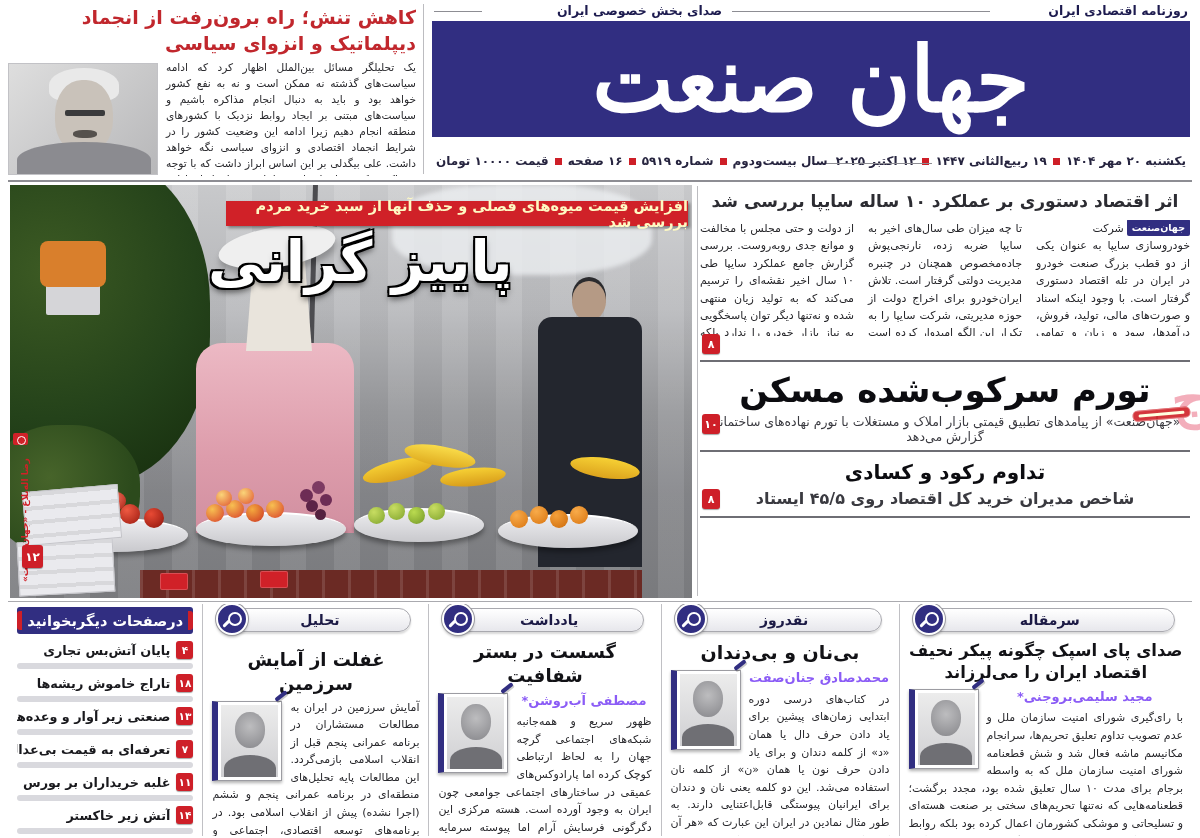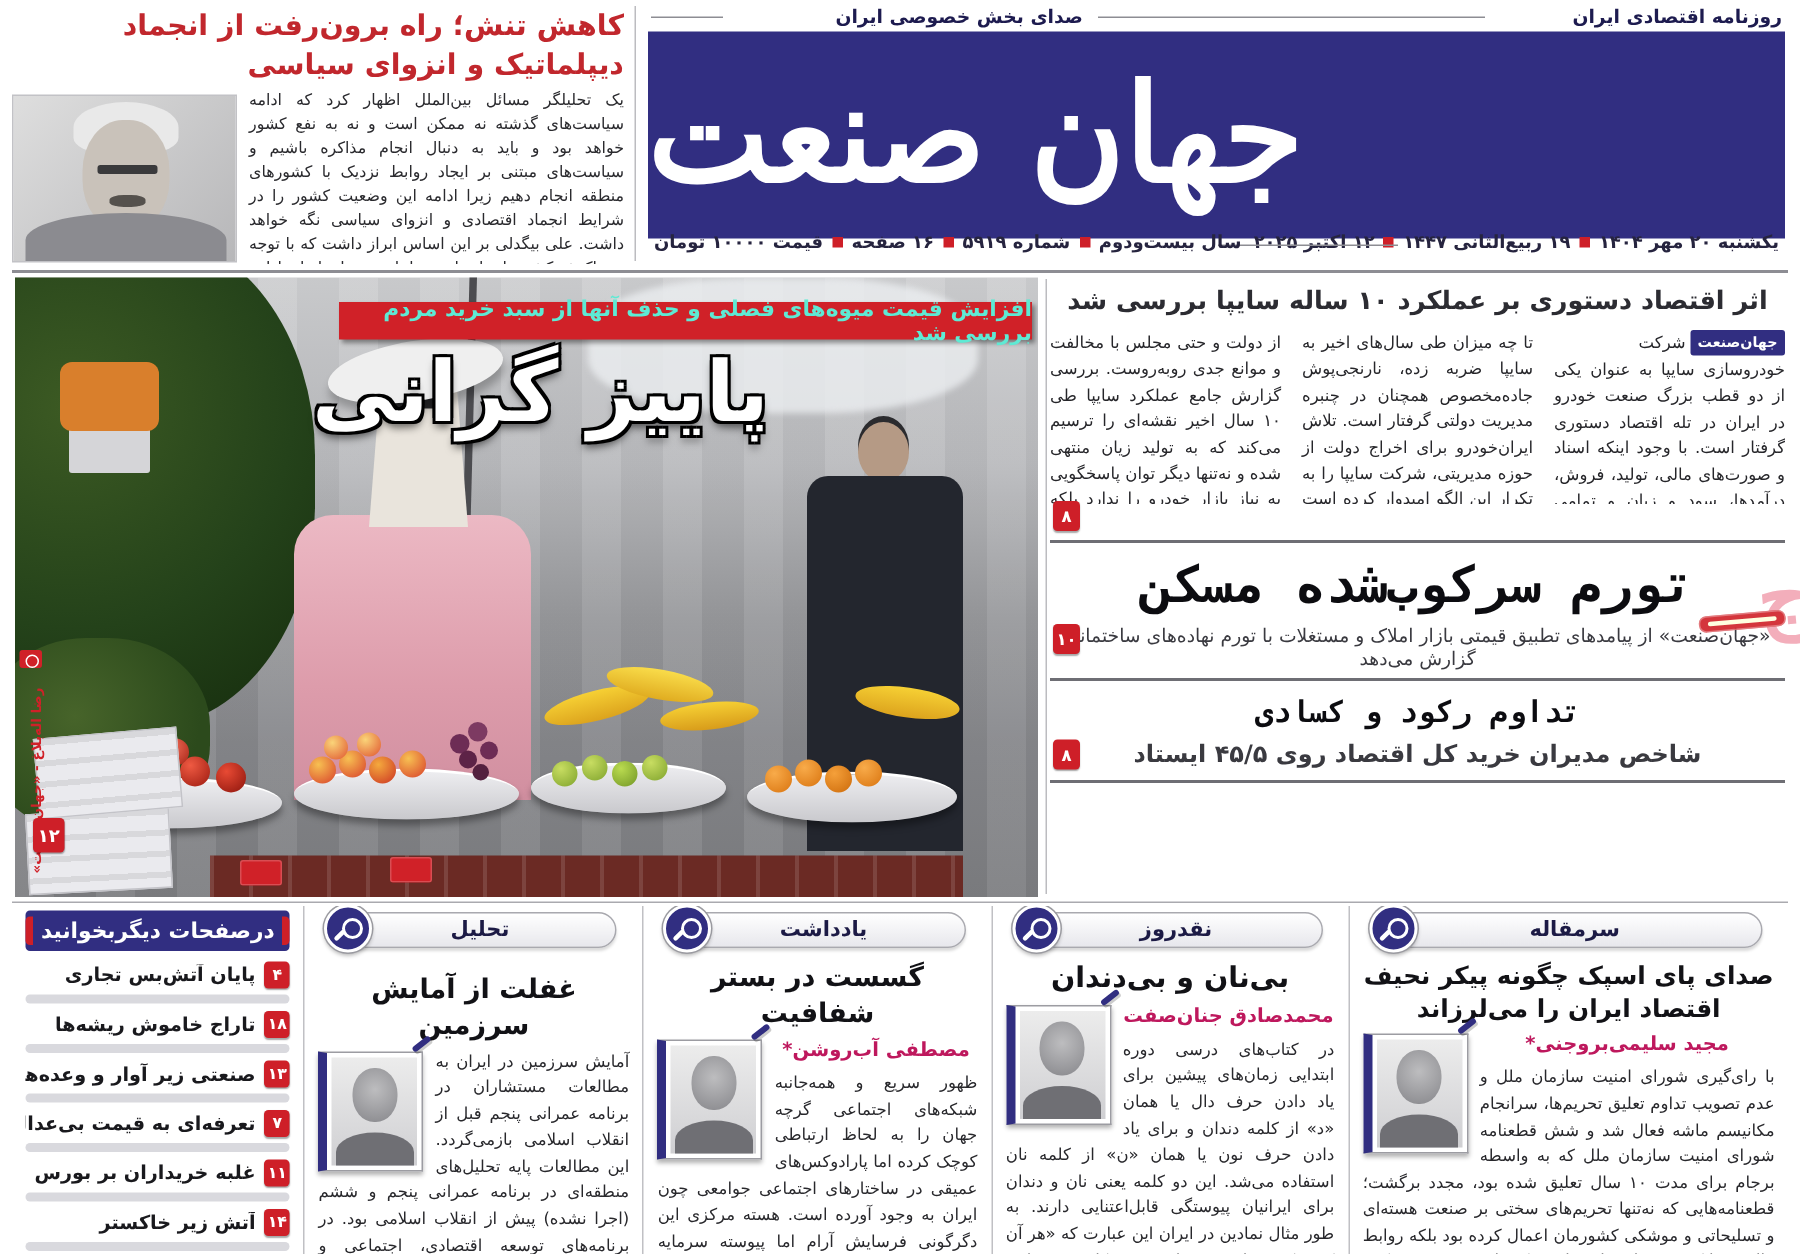--- a/index.html
+++ b/index.html
@@ -14,22 +14,22 @@
             display:flex; align-items:center; justify-content:center; border-radius:3px;
             box-shadow:0 1px 1px rgba(0,0,0,.35); flex:0 0 auto; }
   .sq { display:inline-block; width:7px; height:7px; background:#ce1f28; margin:0 6px; }
 
   
   .masthead { position:absolute; top:0; right:10px; width:758px; height:176px; }
   .tag-r { position:absolute; top:3px; right:2px; font-size:12.5px; font-weight:bold; color:#1d1b4f; }
   .tag-c { position:absolute; top:3px; right:468px; font-size:12.5px; font-weight:bold; color:#1d1b4f; }
   .tagline-rule { position:absolute; top:11px; right:200px; width:258px; height:1px; background:#8d8d93; }
   .tagline-rule2 { position:absolute; top:11px; left:2px; width:48px; height:1px; background:#8d8d93; }
-  .logo-box { position:absolute; top:21px; left:0; right:0; height:138px; background:#312e81;
-              display:flex; align-items:center; justify-content:flex-end; }
+  .logo-box { position:absolute; top:21px; left:0; right:0; height:116px; background:#312e81;
+              display:flex; align-items:center; justify-content:center; }
   .logo-text { font-family:"DejaVu Serif", serif; font-weight:bold; color:#fff; font-size:86px;
                line-height:1; transform:scaleY(1.05); letter-spacing:-2px; }
   .dates { position:absolute; top:152px; left:0; right:0; height:22px; font-size:12px; font-weight:bold; color:#26243f; }
   .date-right { position:absolute; right:4px; top:2px; display:flex; align-items:center; }
   .date-left  { position:absolute; left:4px;  top:2px; display:flex; align-items:center; }
   .dates-rule { position:absolute; top:11px; right:258px; width:120px; height:1px; background:#8d8d93; }
 
   
   .toparticle { position:absolute; top:2px; left:8px; width:408px; height:174px; overflow:hidden; }
   .ta-kicker { font-size:12.5px; color:#3c3c40; text-align:right; padding-left:16px; margin-top:2px; }
@@ -69,21 +69,21 @@
                box-shadow:0 -4px 0 0 #2b2b2e; }
   .man2-body { position:absolute; left:528px; top:132px; width:104px; height:250px; background:#23262e; border-radius:14px 14px 0 0; }
   .tray { position:absolute; width:150px; height:34px; background:linear-gradient(180deg,#ededf0,#c9c9cd); border-radius:50%;
           border-top:2px solid #fff; box-shadow:0 4px 5px rgba(0,0,0,.35); }
   .fr { position:absolute; border-radius:50%; }
   .crate { position:absolute; width:96px; height:54px; background:#eaeaee; border:1px solid #c3c3c8;
            background-image:repeating-linear-gradient(180deg, rgba(0,0,0,.08) 0 4px, transparent 4px 14px); }
   .crates-dark { position:absolute; bottom:0; left:130px; right:50px; height:28px; background:#6b2a24;
                  background-image:repeating-linear-gradient(90deg, rgba(255,255,255,.12) 0 3px, transparent 3px 26px); }
   .pricesign { position:absolute; width:28px; height:17px; background:#d02128; border-radius:2px; box-shadow:inset 0 0 0 1px #fff3; }
-  .ph-kicker { position:absolute; top:16px; right:4px; width:462px; height:25px; background:#d02128; color:#5eead4;
+  .ph-kicker { position:absolute; top:16px; right:4px; width:462px; height:25px; background:#d02128; color:#fef9c3;
                font-size:14.5px; font-weight:900; display:flex; align-items:center; justify-content:center;
                box-shadow:2px 2px 3px rgba(0,0,0,.4); }
   .ph-head { position:absolute; top:44px; right:64px; width:420px; text-align:left; color:#fff; font-size:56px;
              font-weight:900; letter-spacing:-1px;
              text-shadow:2px 2px 0 #000, -2px -2px 0 #000, 2px -2px 0 #000, -2px 2px 0 #000, 0 4px 6px rgba(0,0,0,.6); }
   .ph-credit { position:absolute; left:-60px; top:330px; width:150px; transform:rotate(-90deg); font-size:9px;
                color:#d02128; font-weight:bold; text-align:center; }
   .cam-ico { position:absolute; left:3px; top:248px; width:15px; height:12px; background:#d02128; border-radius:2px; }
   .cam-ico::after { content:""; position:absolute; left:4px; top:2.5px; width:7px; height:7px; border:1.6px solid #fff; border-radius:50%; }
   .ph-badge { position:absolute; left:12px; bottom:30px; width:21px; height:23px; font-size:12px; }
@@ -92,21 +92,21 @@
   .leadcol { position:absolute; top:184px; right:10px; width:490px; height:416px; overflow:visible; }
   .lead-h1 { font-size:61px; font-weight:900; color:#0c0c10; text-align:center; line-height:1.05; letter-spacing:-1px; }
   .lead-sub { font-size:17px; font-weight:bold; color:#2c2c32; text-align:center; margin-top:7px; }
   .lead-body { display:flex; gap:14px; margin-top:9px; height:116px; overflow:hidden; position:relative; }
   .lead-bc { flex:1; font-size:11px; line-height:1.58; text-align:justify; color:#26262a; }
   .srctag { display:inline-block; background:#312e81; color:#fff; font-size:9.5px; font-weight:bold;
             padding:1px 5px; border-radius:2px; margin-left:3px; transform:translateY(-1px); }
   .lead-foot { position:relative; height:22px; }
   .lead-badge { position:absolute; left:2px; top:-2px; }
   .story-rule { border-top:2px solid #6e6e74; margin:2px 0 0; }
-  .st-h2 { font-weight:900; color:#0c0c10; text-align:center;font-family:Liberation Mono, monospace; }
+  .st-h2 { font-weight:900; color:#0c0c10; text-align:center; }
   .story2 .st-h2 { font-size:34px; margin-top:8px; }
   .story3 .st-h2 { font-size:20px; margin-top:8px; }
   .st-sub { text-align:center; color:#3a3a40; position:relative; }
   .story2 .st-sub { font-size:12.5px; margin:4px 0 6px; }
   .story3 .st-sub { font-size:16px; font-weight:bold; margin:5px 0 8px; }
   .st-badge { position:absolute; left:2px; top:0; }
   .stamp { position:absolute; right:-16px; top:198px; width:74px; height:52px; transform:rotate(-5deg); opacity:.9; }
   .stamp-j { position:absolute; right:0; top:-12px; font-size:52px; font-weight:900; color:#f2a6b4; font-family:"DejaVu Serif", serif; }
   .stamp-ribbon { position:absolute; left:0; top:26px; width:58px; height:11px; background:#d02128; border-radius:5px;
                   box-shadow:inset 0 0 0 1px #fff5; }
@@ -120,21 +120,21 @@
   .col-head { position:relative; height:30px; margin:2px 2px 4px; }
   .pill { position:absolute; left:14px; right:6px; top:2px; height:24px; border:1px solid #a9a9af; border-radius:13px;
           background:linear-gradient(180deg,#ffffff,#e7e7ec); display:flex; align-items:center; justify-content:center;
           box-shadow:0 2px 2px rgba(0,0,0,.15); }
   .pill span { font-size:14px; font-weight:900; color:#1c1a45; }
   .mag { position:absolute; left:2px; top:-3px; width:32px; height:32px; border-radius:50%; background:#312e81;
          border:2px solid #fff; box-shadow:0 0 0 1px #9a9aa0, 0 2px 3px rgba(0,0,0,.3); z-index:2; }
   .mag::before { content:""; position:absolute; top:7px; left:10px; width:10px; height:10px; border:2.5px solid #fff; border-radius:50%; }
   .mag::after { content:""; position:absolute; bottom:5px; left:7px; width:3px; height:9px; background:#fff; transform:rotate(45deg); border-radius:2px; }
   .bcol-title { font-size:16.5px; font-weight:900; color:#121216; text-align:center; line-height:1.32; margin-bottom:3px; }
-  .bcol-author { font-size:13px; font-weight:bold; color:#be185d; text-align:center; margin-bottom:2px; }
+  .bcol-author { font-size:13px; font-weight:bold; color:#8b5cf6; text-align:center; margin-bottom:2px; }
   .bcol-body { font-size:11px; line-height:1.6; text-align:justify; color:#28282c; }
   .aphoto { float:left; width:70px; height:80px; margin:2px 8px 4px 0; background:#fff; border:1px solid #9c9ca2;
             border-left:6px solid #312e81; position:relative; box-shadow:0 2px 3px rgba(0,0,0,.3); }
   .aphoto .pp { position:absolute; inset:3px; background:linear-gradient(180deg,#ececec,#cfcfd2); overflow:hidden; }
   .aphoto .pp::before { content:""; position:absolute; left:50%; top:7px; width:30px; height:36px; margin-left:-15px;
                         background:radial-gradient(circle at 50% 40%, #bdbdbf, #8e8e92 85%); border-radius:48%; }
   .aphoto .pp::after { content:""; position:absolute; left:50%; bottom:-4px; width:52px; height:26px; margin-left:-26px;
                        background:#6f6f74; border-radius:50% 50% 0 0; }
   .aphoto .pen { position:absolute; right:-7px; top:-8px; width:14px; height:4px; background:#312e81; border-radius:2px;
                  transform:rotate(-38deg); box-shadow:0 2px 0 rgba(0,0,0,.2); }

